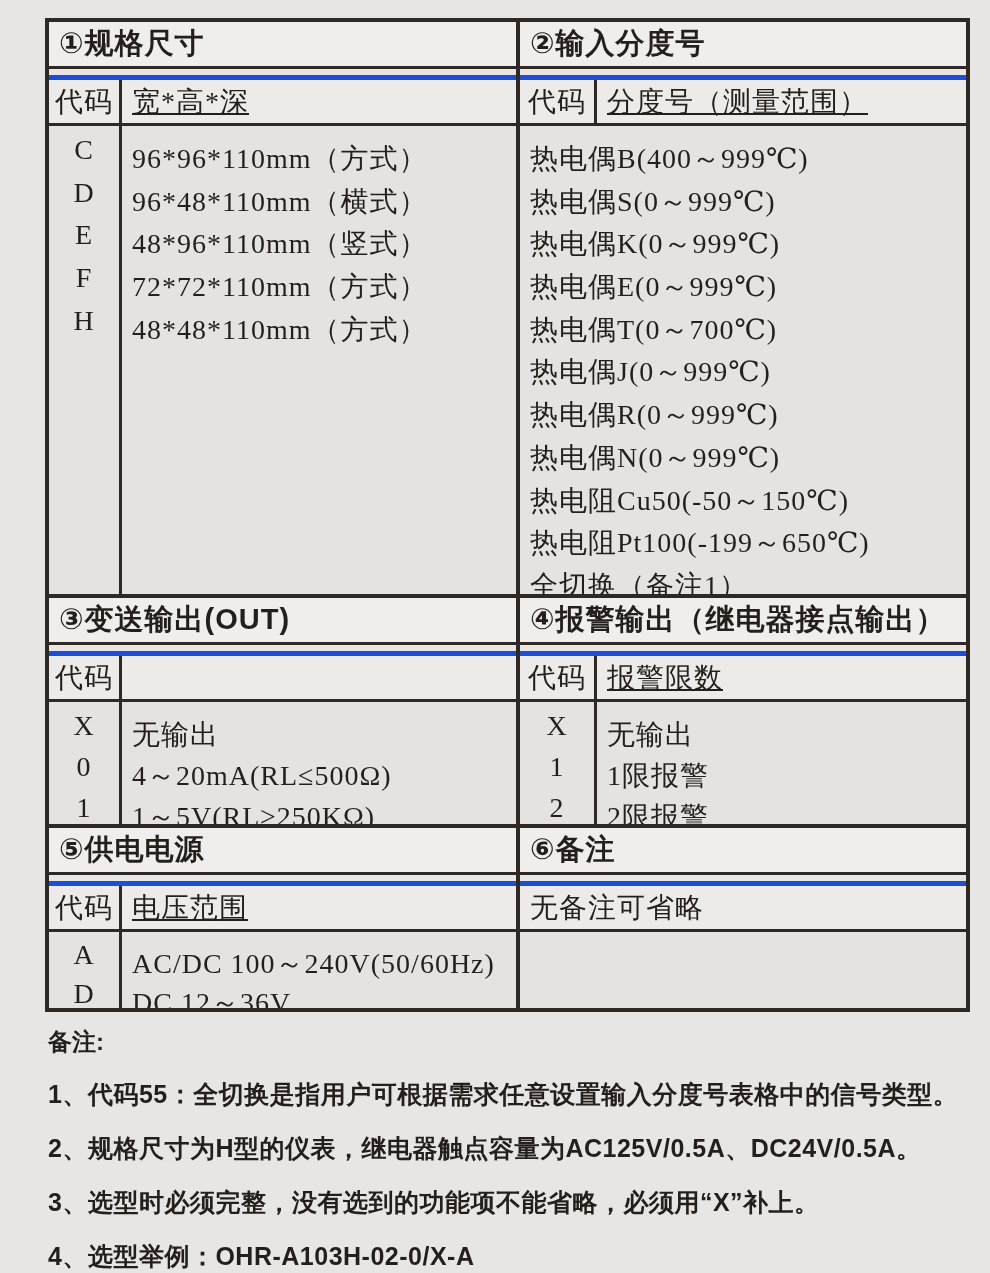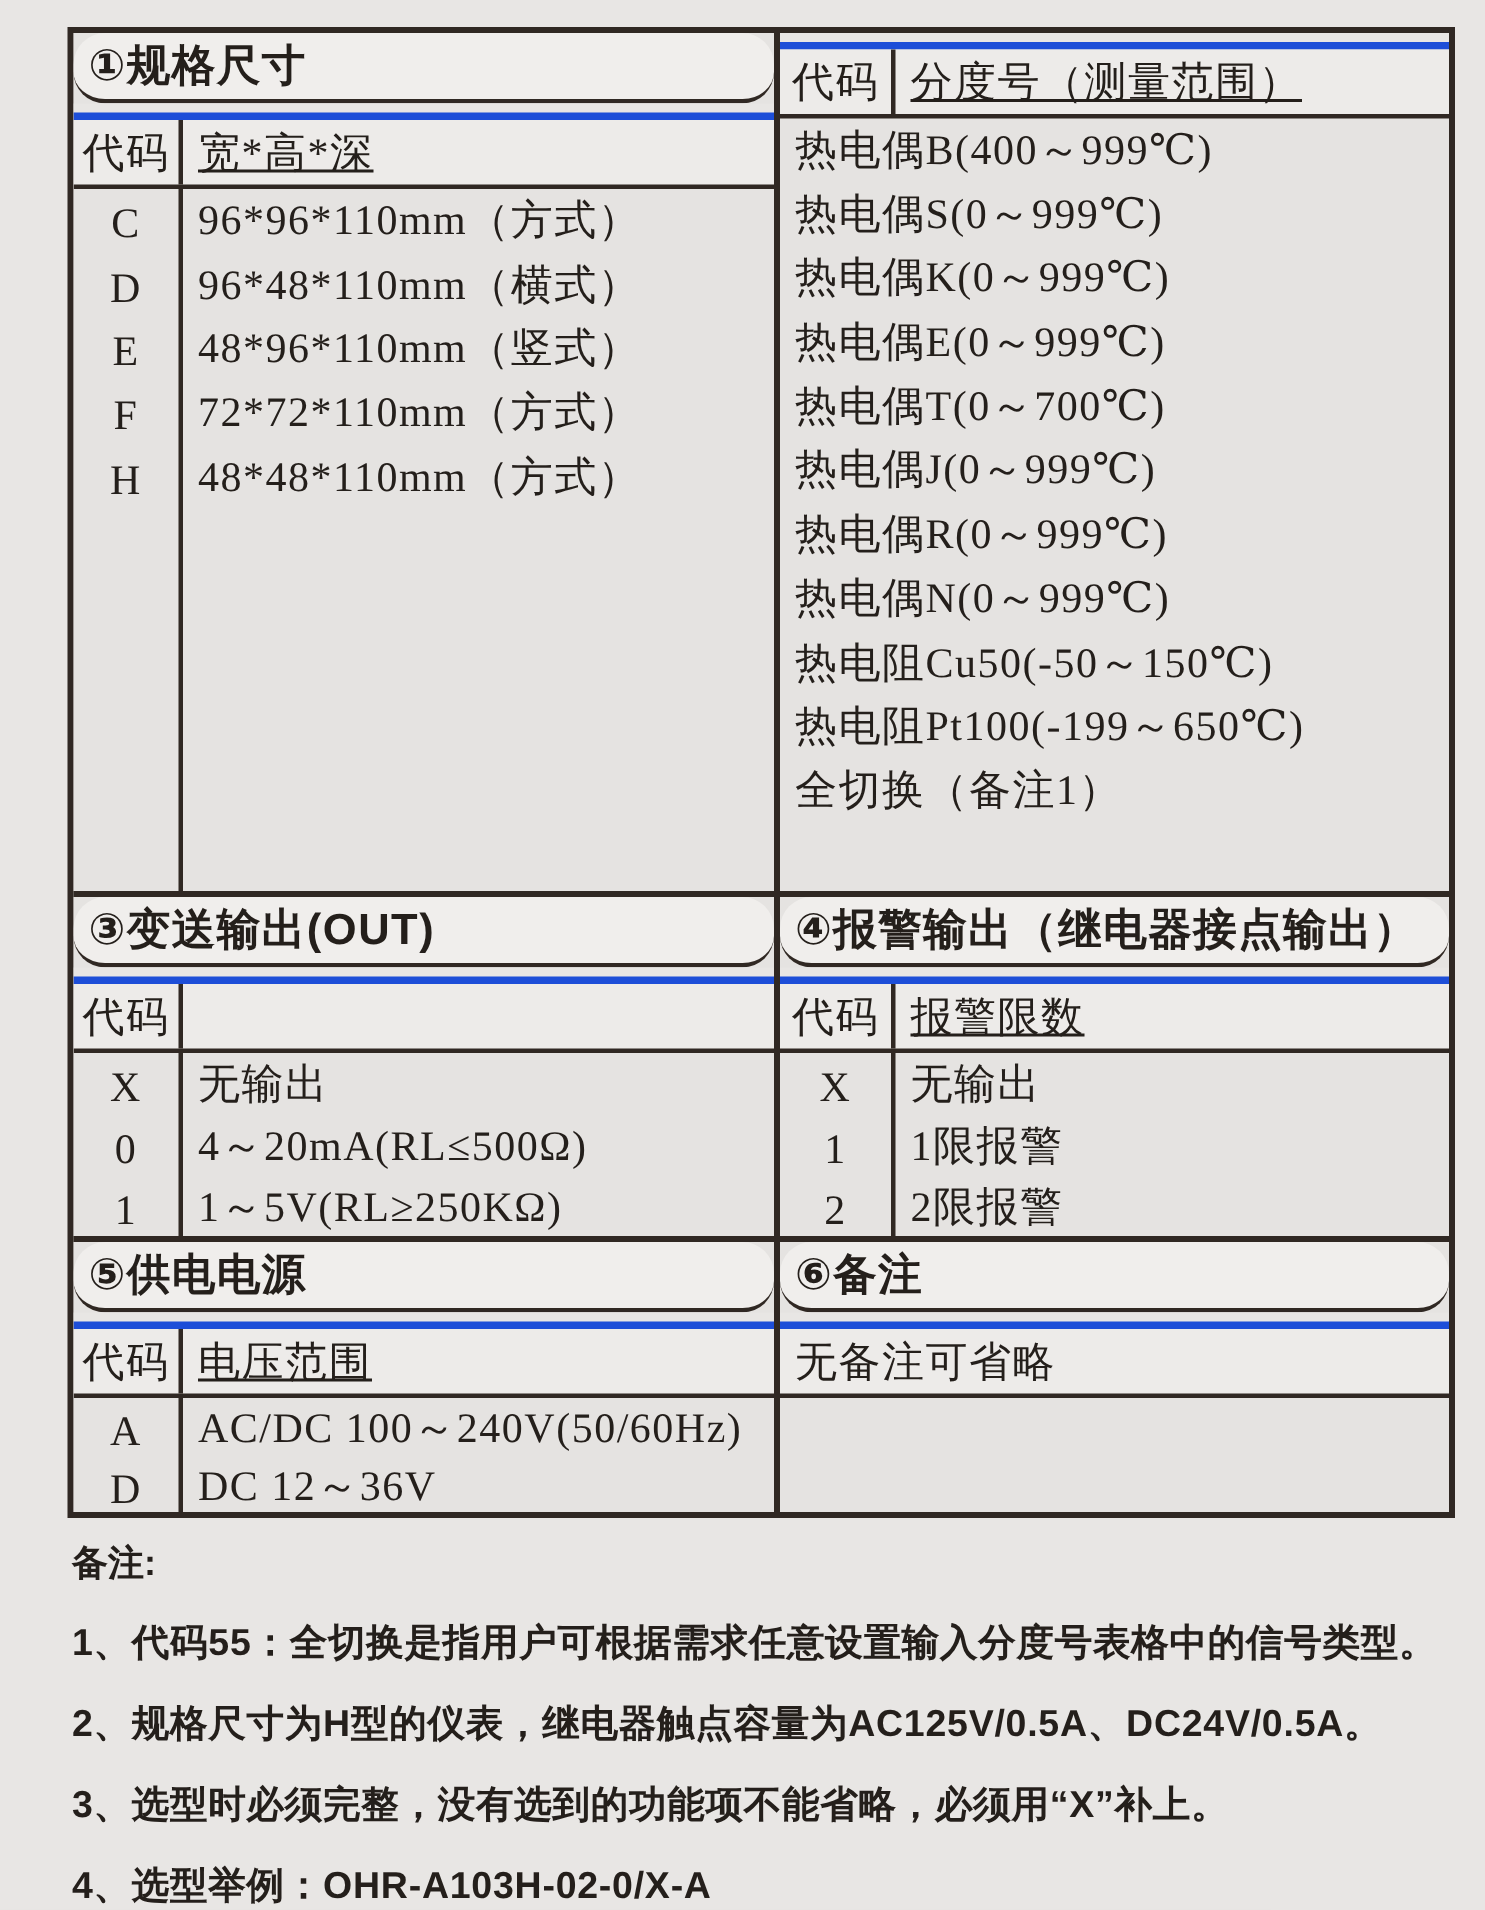--- a/index.html
+++ b/index.html
@@ -19,35 +19,35 @@
   .gcell{box-sizing:border-box;overflow:hidden;}
   .gcell.left{border-right:4px solid #302823;}
   .gcell.rowa,.gcell.rowb{border-bottom:4px solid #302823;}
 
   .section{display:flex;flex-direction:column;height:100%;box-sizing:border-box;background:#e5e3e1;}
   .sec-title{
     flex:0 0 44px;box-sizing:content-box;
     background:#f0eeec;border-bottom:3px solid #302823;
     font-family:"Liberation Sans","DejaVu Sans",sans-serif;
     font-weight:700;font-size:29px;letter-spacing:1px;
-    display:flex;align-items:center;padding:0 10px;white-space:nowrap;border-radius:21px;
+    display:flex;align-items:center;padding:0 10px;white-space:nowrap;
   }
   .sec-gap{flex:0 0 6px;background:#e8e6e4;}
   .sec-rest{flex:1;border-top:5px solid #1d4ed8;display:flex;flex-direction:column;min-height:0;}
   .sec-header{
     flex:0 0 43px;display:flex;border-bottom:3px solid #302823;background:#edebe9;
     font-size:28px;letter-spacing:1px;white-space:nowrap;
   }
   .hdr-code{display:flex;align-items:center;justify-content:center;border-right:3px solid #302823;box-sizing:border-box;}
   .hdr-desc{flex:1;display:flex;align-items:center;padding-left:10px;text-decoration:underline;}
   .w-l .hdr-code,.w-l .col-codes{flex:0 0 73px;width:73px;}
   .w-r .hdr-code,.w-r .col-codes{flex:0 0 77px;width:77px;}
   .sec-data{flex:1;display:flex;min-height:0;}
   .col-codes{border-right:3px solid #302823;box-sizing:border-box;display:flex;flex-direction:column;padding-top:3px;}
-  .col-descs{flex:1;display:flex;flex-direction:column;padding:1px 0 0 10px;}
+  .col-descs{flex:1;display:flex;flex-direction:column;padding:12px 0 0 10px;}
   .line{font-size:28px;letter-spacing:1px;white-space:nowrap;}
   .col-codes .line{text-align:center;}
   .s-tall .line{height:42.7px;line-height:42.7px;}
   .s-mid  .line{height:41px;line-height:41px;}
   .s-low  .line{height:39px;line-height:39px;}
   .full-row{
     flex:0 0 43px;display:flex;align-items:center;padding-left:10px;
     border-bottom:3px solid #302823;background:#edebe9;
     font-size:28px;letter-spacing:1px;white-space:nowrap;
   }
@@ -89,20 +89,21 @@
             <div class="line">72*72*110mm（方式）</div>
             <div class="line">48*48*110mm（方式）</div>
           </div>
         </div>
       </div>
     </div>
   </div>
 
   <div class="gcell rowa">
     <div class="section w-r s-tall">
+      <div class="sec-title">②输入分度号</div>
       <div class="sec-gap"></div>
       <div class="sec-rest">
         <div class="sec-header">
           <div class="hdr-code">代码</div>
           <div class="hdr-desc">分度号（测量范围）</div>
         </div>
         <div class="sec-data">
           <div class="col-descs">
             <div class="line">热电偶B(400～999℃)</div>
             <div class="line">热电偶S(0～999℃)</div>

